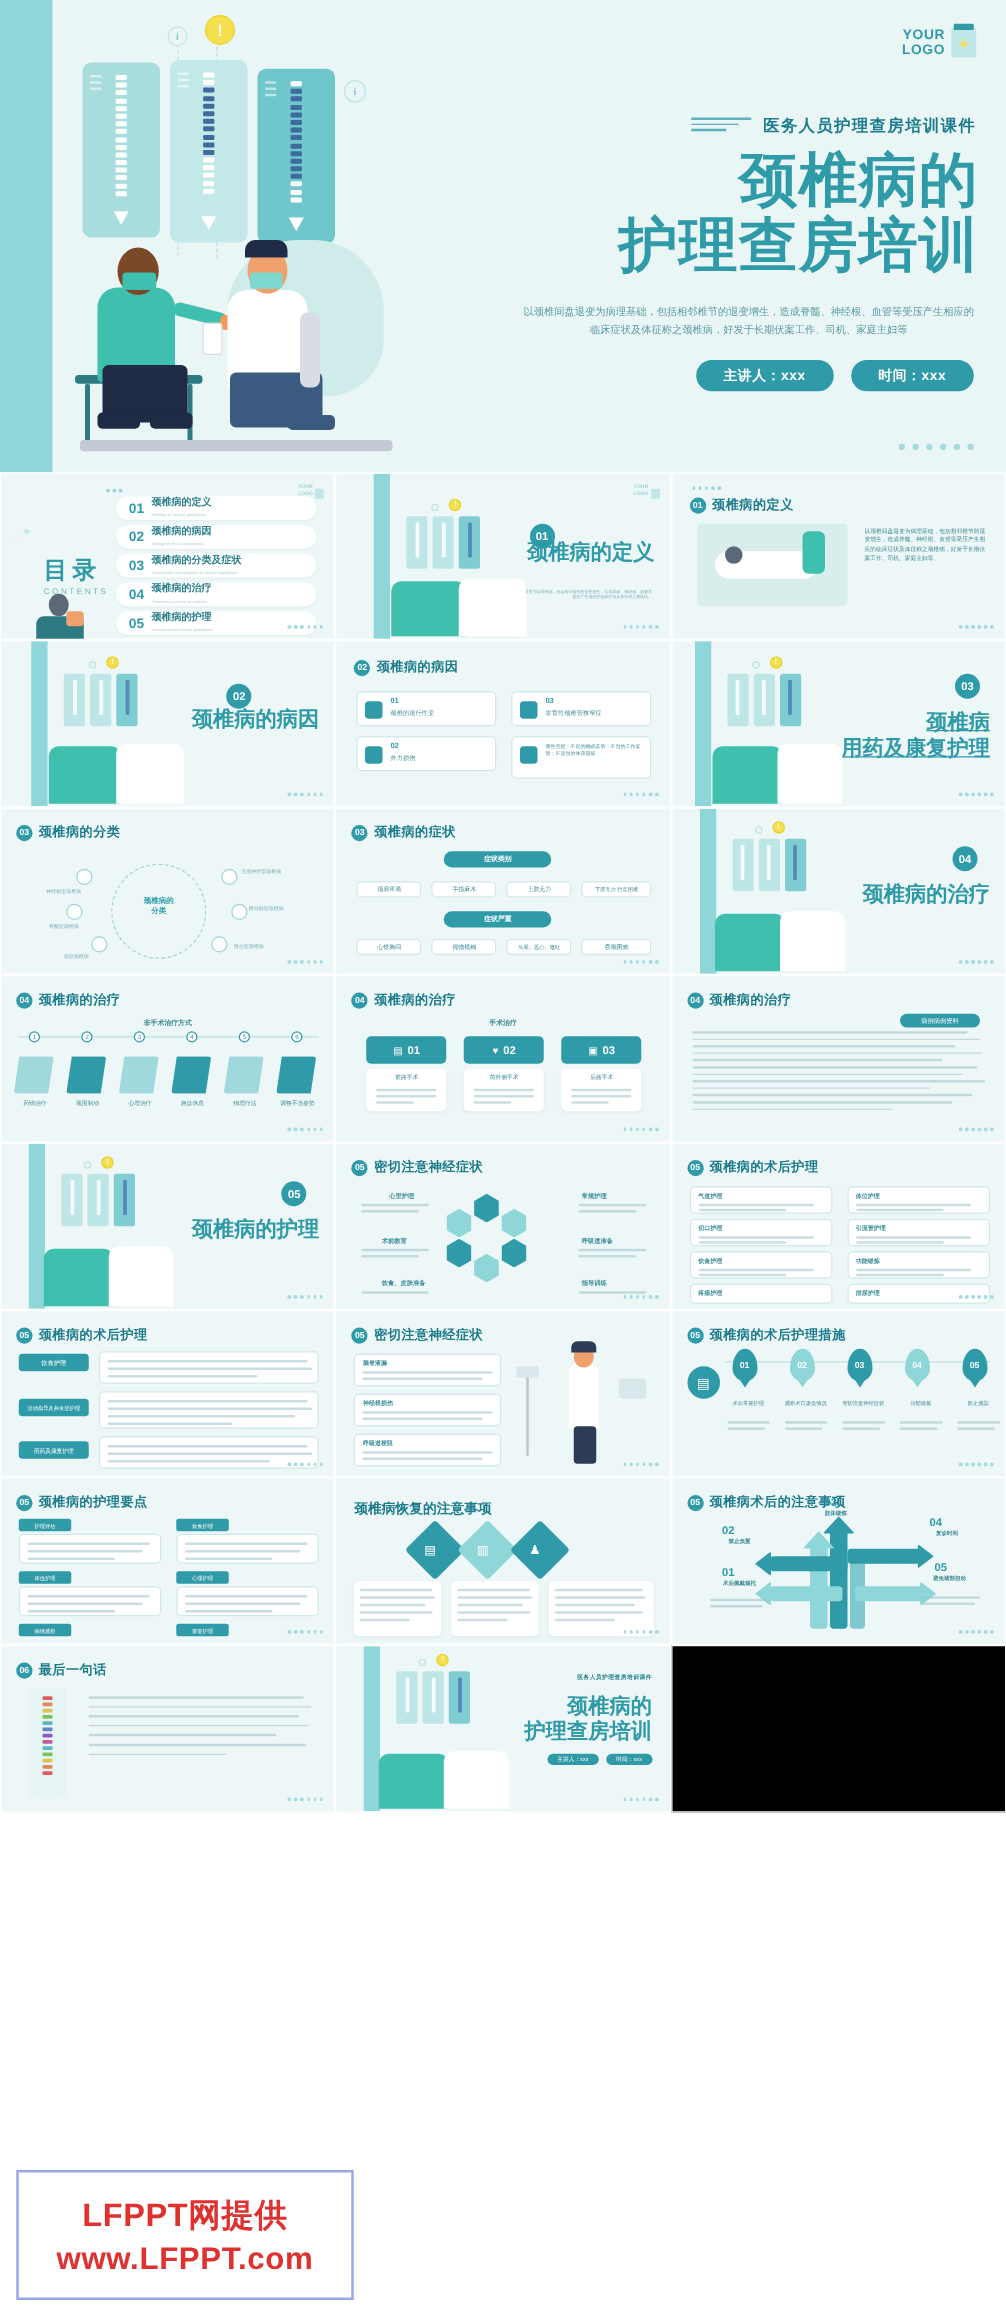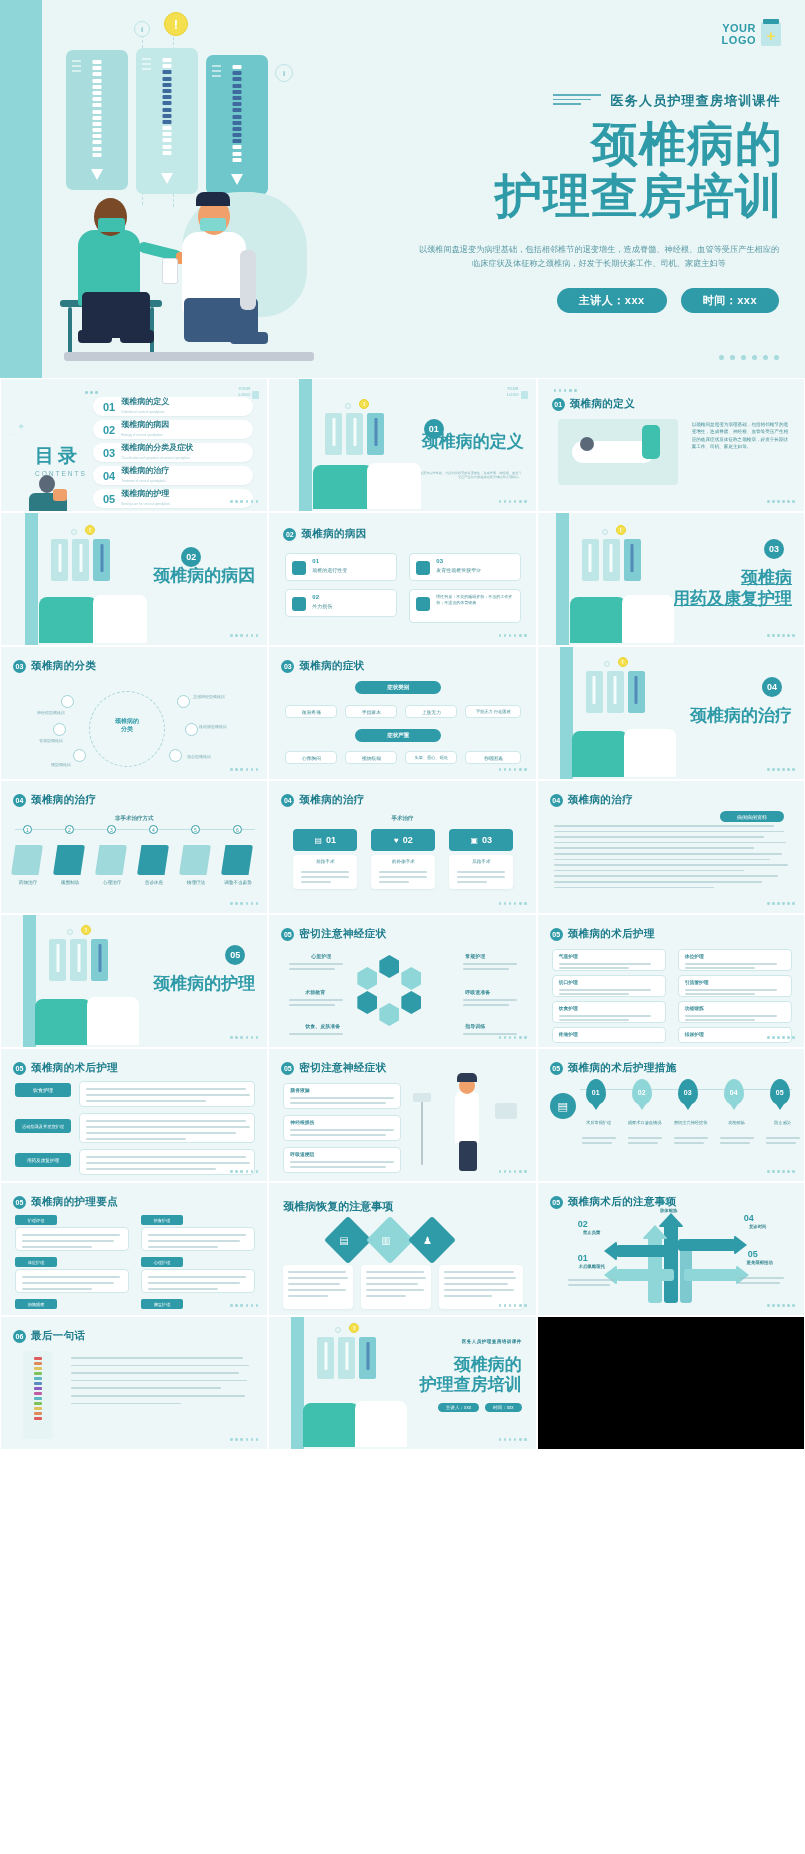--- a/index.html
+++ b/index.html
@@ -1256,14 +1256,18 @@
           </div>
           <div class="line" style="font-size:6.2px; line-height:10px; text-align:center;">
             <span class="cy" style="font-weight:bold;">LFPPT网</span>
           </div>
         </div>
       </div>
     </div>
 
   </div>
 
+  <div class="watermark">
+    <div class="l1">LFPPT网提供</div>
+    <div class="l2">www.LFPPT.com</div>
+  </div>
 
 </div>
 
 </body></html>

